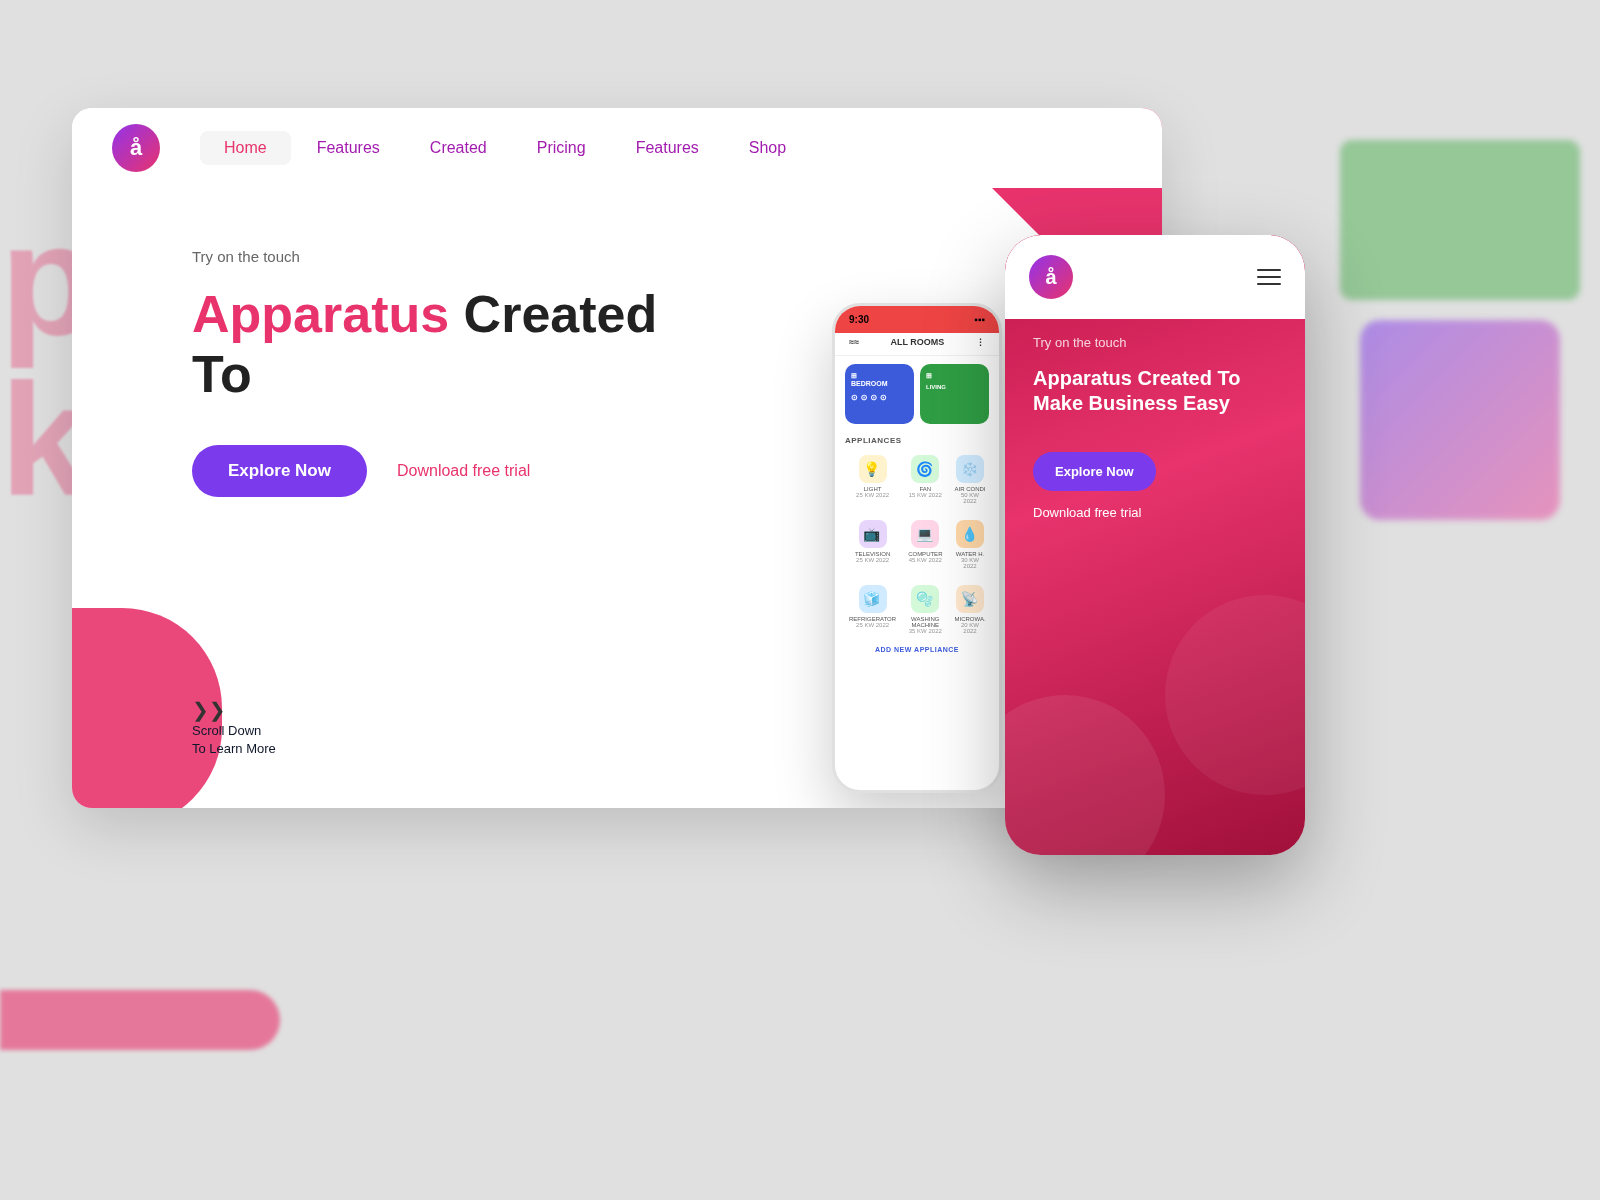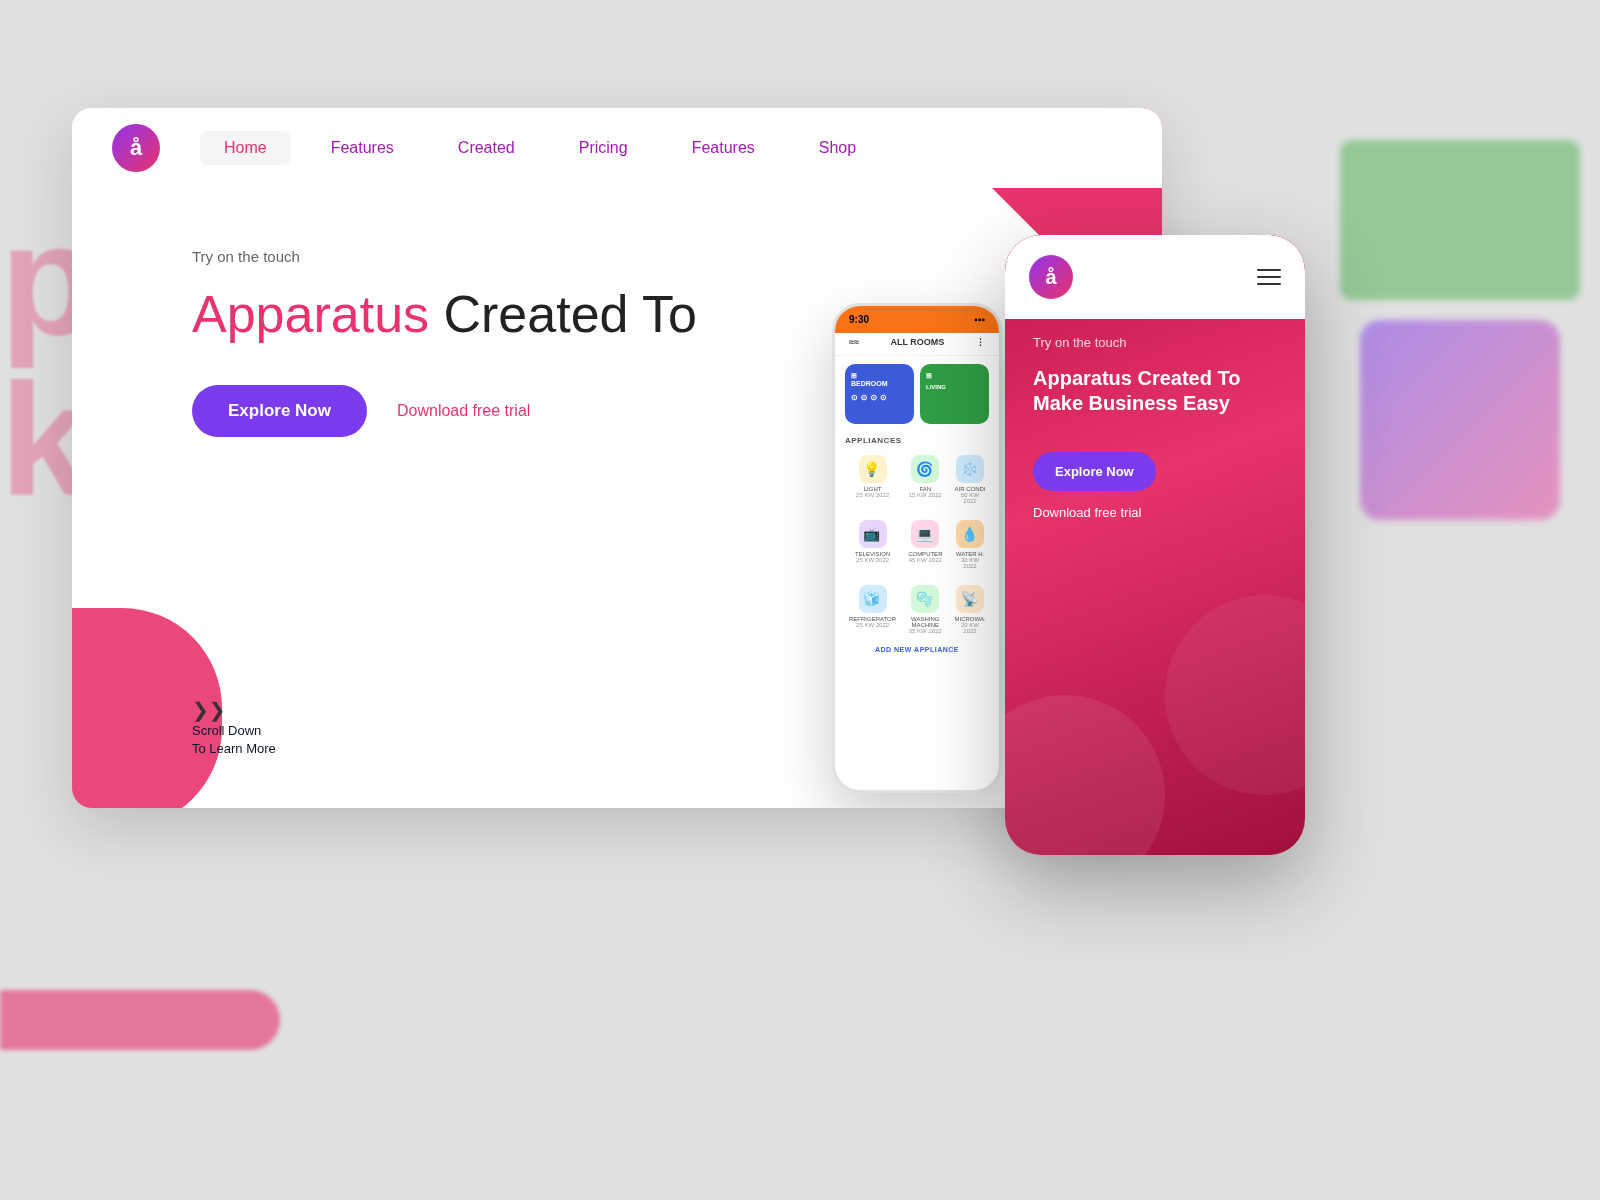--- a/index.html
+++ b/index.html
@@ -96,21 +96,21 @@
       justify-content: center;
       color: white;
       font-size: 22px;
       font-weight: bold;
       margin-right: 40px;
       flex-shrink: 0;
     }
     .nav-links {
       display: flex;
       align-items: center;
-      gap: 16px;
+      gap: 2px;
     }
     .nav-item {
       padding: 8px 24px;
       font-size: 16px;
       color: #a21caf;
       cursor: pointer;
       font-weight: 500;
     }
     .nav-item.active {
       color: #e8336d;
@@ -123,21 +123,21 @@
       padding: 60px 60px 40px 120px;
       position: relative;
     }
     .hero-tagline {
       font-size: 15px;
       color: #666;
       margin-bottom: 20px;
     }
     .hero-title {
       font-size: 52px;
-      font-weight: 400;
+      font-weight: 700;
       line-height: 1.15;
       color: #222;
       max-width: 520px;
     }
     .hero-title .accent {
       color: #e8336d;
     }
     .hero-buttons {
       margin-top: 40px;
       display: flex;
@@ -218,21 +218,21 @@
       box-shadow: 0 25px 60px rgba(0,0,0,0.2);
       overflow: hidden;
       border: 3px solid #e0e0e0;
       z-index: 20;
     }
     .phone-status-bar {
       display: flex;
       justify-content: space-between;
       align-items: center;
       padding: 8px 14px;
-      background: #f97316;
+      background: #ef4444;
       font-size: 10px;
       font-weight: 600;
     }
     .phone-header {
       display: flex;
       justify-content: space-between;
       align-items: center;
       padding: 4px 14px 8px;
       border-bottom: 1px solid #f0f0f0;
       font-size: 9px;

